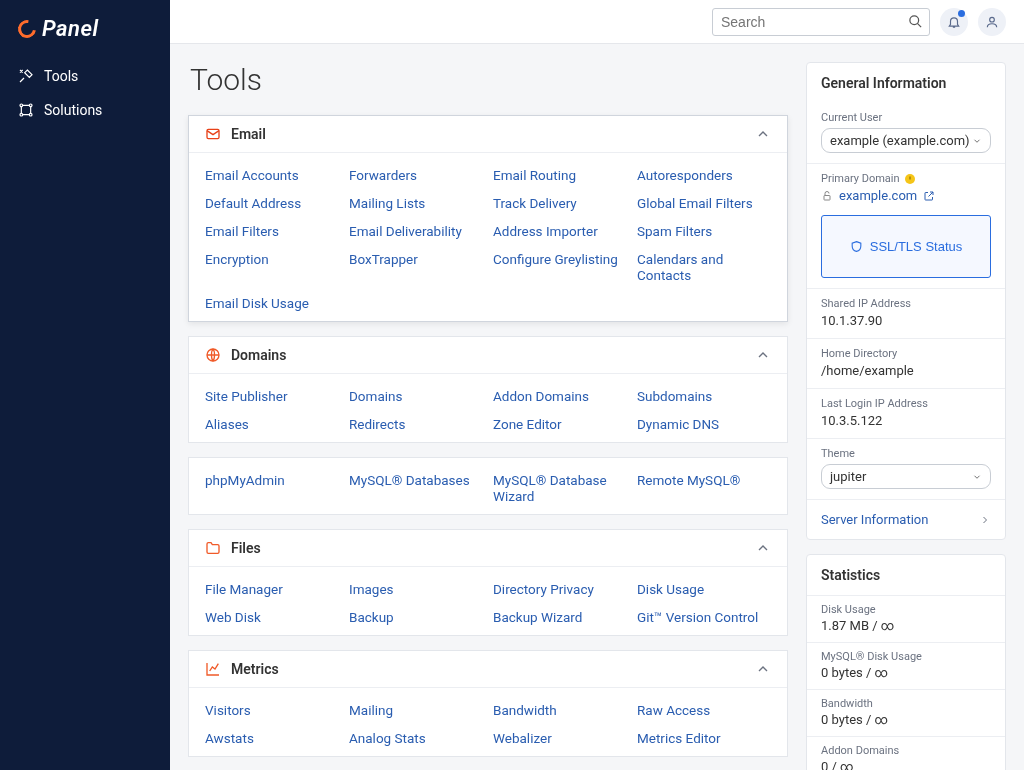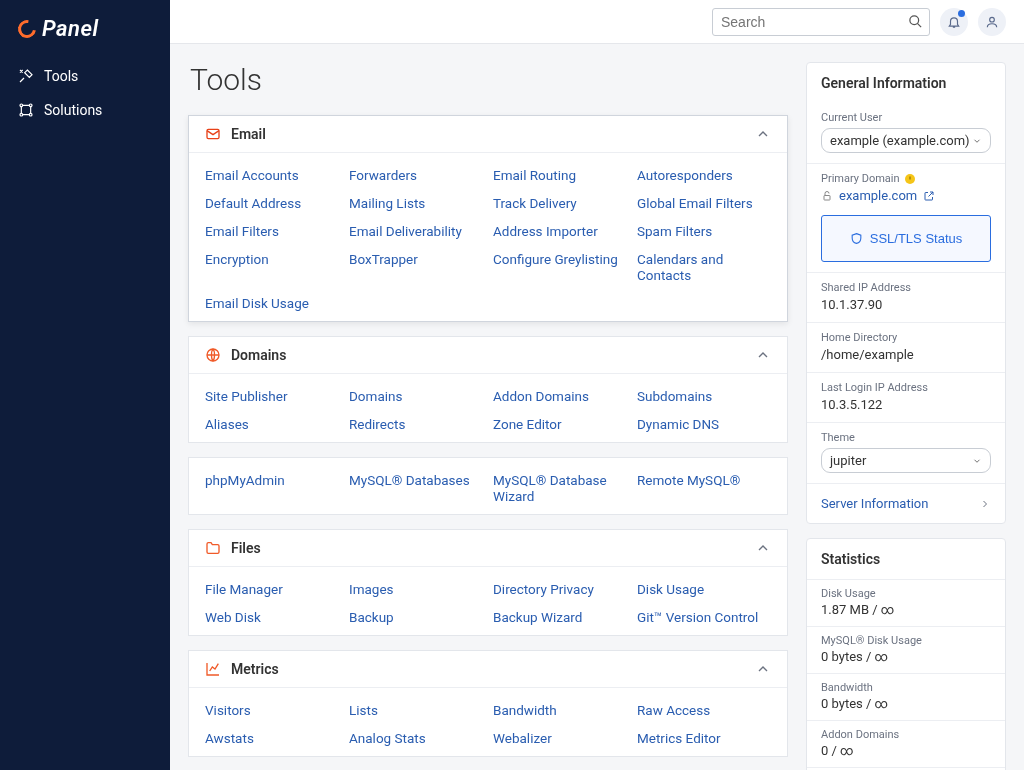--- a/index.html
+++ b/index.html
@@ -36,21 +36,21 @@
 .panel { background: #fff; border: 1px solid #e3e6eb; border-radius: 4px; margin-bottom: 14px; }
 .panel-head { padding: 12px 14px; font-weight: 600; font-size: 14px; }
 .info-block { padding: 8px 14px 10px; border-top: 1px solid #eceef2; }
 .info-label { font-size: 11px; color: #6b7280; margin-bottom: 3px; }
 .info-value { font-size: 13px; color: #333; display: flex; align-items: center; gap: 6px; }
 .select { display: flex; align-items: center; justify-content: space-between; border: 1px solid #c8cdd4; border-radius: 9px; padding: 4px 8px; font-size: 13px; cursor: pointer; margin-top: 4px; }
 .select svg { width: 10px; height: 10px; stroke: #555; fill: none; stroke-width: 2; }
 .domain-link { color: #2a5db0; font-size: 13px; }
 .extlink-icon, .lock-icon, .warn-icon { width: 12px; height: 12px; }
 .warn-icon circle { fill: #f5c518; }
-.ssl-btn { display: flex; align-items: center; justify-content: center; gap: 7px; width: 100%; border: 1px solid #2a6ddf; color: #2a6ddf; background: #f5f8ff; border-radius: 3px; padding: 15px 0; font-size: 13px; cursor: pointer; margin-top: 12px; }
+.ssl-btn { display: flex; align-items: center; justify-content: center; gap: 7px; width: 100%; border: 1px solid #2a6ddf; color: #2a6ddf; background: #f5f8ff; border-radius: 3px; padding: 23px 0; font-size: 13px; cursor: pointer; margin-top: 12px; }
 .ssl-btn svg { width: 13px; height: 13px; stroke: #2a6ddf; fill: none; stroke-width: 2; }
 .server-info-row { display: flex; align-items: center; justify-content: space-between; padding: 12px 14px; border-top: 1px solid #eceef2; cursor: pointer; }
 .server-info-row span { color: #2a5db0; font-size: 13px; }
 .server-info-row svg { width: 12px; height: 12px; stroke: #6b7280; fill: none; stroke-width: 2; }
 .stat-block { padding: 7px 14px 9px; border-top: 1px solid #eceef2; }
 .stat-label { font-size: 11px; color: #6b7280; margin-bottom: 2px; }
 .stat-value { font-size: 13px; color: #333; }
 .first-info { border-top: none; }
 </style>
 </head>
@@ -207,21 +207,21 @@
                   <path d="M3 3v18h18M7 15l4-6 4 3 5-8"></path>
                 </svg></span>
             <span class="card-title">Metrics</span>
             <svg class="chev" viewBox="0 0 24 24">
                 <path d="M6 15l6-6 6 6"></path>
               </svg>
           </div>
           <div class="card-body">
               <div class="grid4">
                 <a class="tool-link">Visitors</a>
-                <a class="tool-link">Lists</a>
+                <a class="tool-link">Mailing</a>
                 <a class="tool-link">Bandwidth</a>
                 <a class="tool-link">Raw Access</a>
                 <a class="tool-link">Awstats</a>
                 <a class="tool-link">Analog Stats</a>
                 <a class="tool-link">Webalizer</a>
                 <a class="tool-link">Metrics Editor</a>
               </div>
             </div>
         </div>
       </div>

